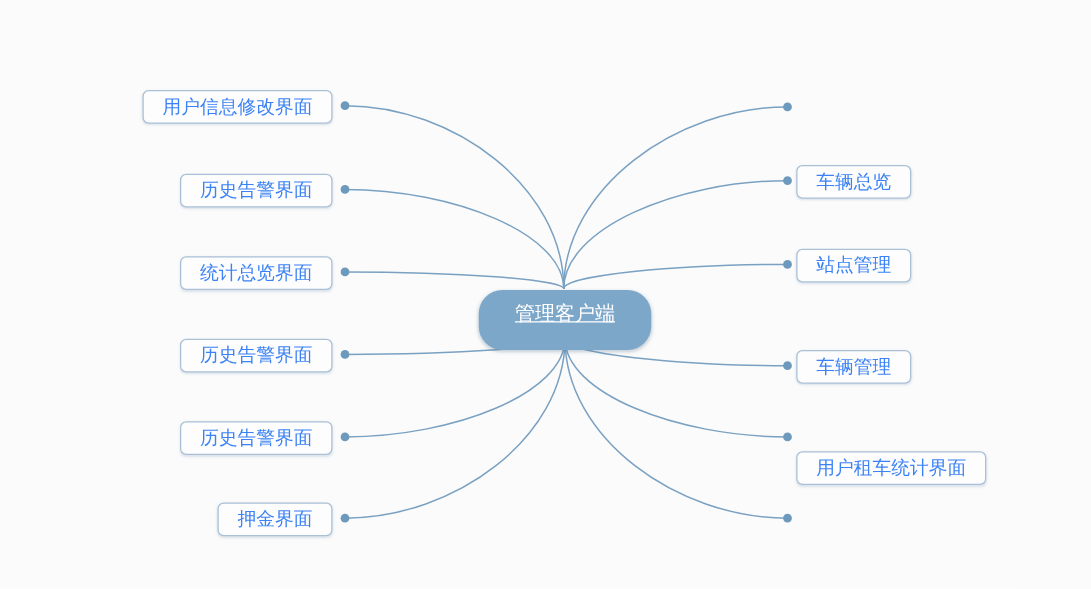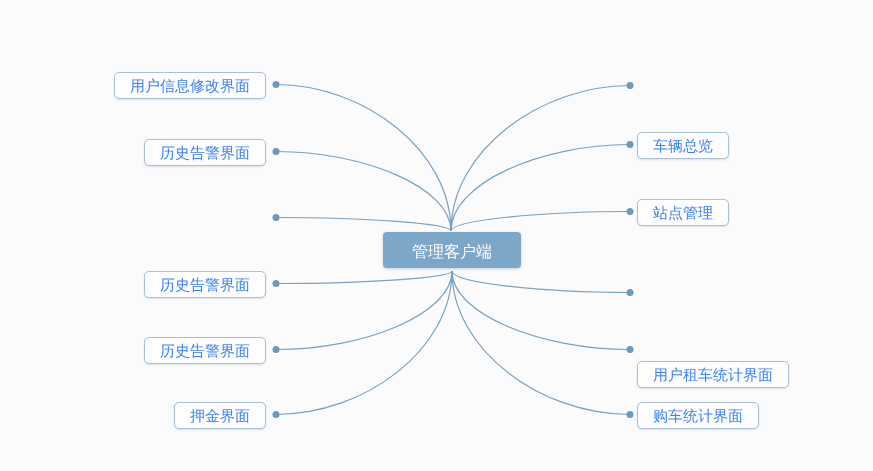--- a/index.html
+++ b/index.html
@@ -37,30 +37,31 @@
     white-space: nowrap;
     box-shadow: 0 1px 2px rgba(120, 150, 185, 0.25);
     cursor: pointer;
   }
   .mm-central {
     position: absolute;
     box-sizing: border-box;
     left: 383px;
     top: 232px;
     width: 138px;
-    height: 36px;
+    height: 48px;
     line-height: 39px;
     background: var(--central-fill, #7da7c9);
-    border-radius: 4px;
+    border-radius: 19px;
     color: var(--central-text, #ffffff);
     font-size: 16px;
     text-align: center;
     white-space: nowrap;
     box-shadow: 0 1px 3px rgba(90, 120, 150, 0.35);
     cursor: pointer;
+    text-decoration: underline;
   }
 </style>
 </head>
 <body>
 
 <div id="canvas" style="--bg: #fbfbfb; --central-fill: #7da7c9; --central-text: #ffffff; --node-fill: #fdfdfd; --node-border: #a9c0d6;">
   <svg id="connector-svg" viewBox="0 0 873 471" xmlns="http://www.w3.org/2000/svg">
       <path d="M 276 84.5 C 363.5 84.5, 451 150.425, 451 231" fill="none" stroke="#7aa1c2" stroke-width="1.2"></path>
       <circle cx="276" cy="84.5" r="3.5" fill="#6d9abc"></circle>
       <path d="M 276 151.5 C 363.5 151.5, 451 187.275, 451 231" fill="none" stroke="#7aa1c2" stroke-width="1.2"></path>
@@ -82,20 +83,21 @@
       <path d="M 630 292.5 C 541 292.5, 452 282.825, 452 271" fill="none" stroke="#7aa1c2" stroke-width="1.2"></path>
       <circle cx="630" cy="292.5" r="3.5" fill="#6d9abc"></circle>
       <path d="M 630 349.5 C 541 349.5, 452 314.175, 452 271" fill="none" stroke="#7aa1c2" stroke-width="1.2"></path>
       <circle cx="630" cy="349.5" r="3.5" fill="#6d9abc"></circle>
       <path d="M 630 414.5 C 541 414.5, 452 349.925, 452 271" fill="none" stroke="#7aa1c2" stroke-width="1.2"></path>
       <circle cx="630" cy="414.5" r="3.5" fill="#6d9abc"></circle>
     </svg>
   <div class="mm-central">管理客户端</div>
 <div class="mm-node" style="top: 72px; right: 607px;">用户信息修改界面</div>
     <div class="mm-node" style="top: 139px; right: 607px;">历史告警界面</div>
+    <div class="mm-node" style="top: 205px; right: 607px;">统计总览界面</div>
     <div class="mm-node" style="top: 271px; right: 607px;">历史告警界面</div>
     <div class="mm-node" style="top: 337px; right: 607px;">历史告警界面</div>
     <div class="mm-node" style="top: 402px; right: 607px;">押金界面</div>
     <div class="mm-node" style="top: 132px; left: 637px;">车辆总览</div>
     <div class="mm-node" style="top: 199px; left: 637px;">站点管理</div>
+    <div class="mm-node" style="top: 280px; left: 637px;">车辆管理</div>
     <div class="mm-node" style="top: 337px; left: 637px; margin-top: 24px;">用户租车统计界面</div>
-    <div class="mm-node" style="top: 402px; left: 637px;">购车统计界面</div>
   </div>
 
 </body></html>

